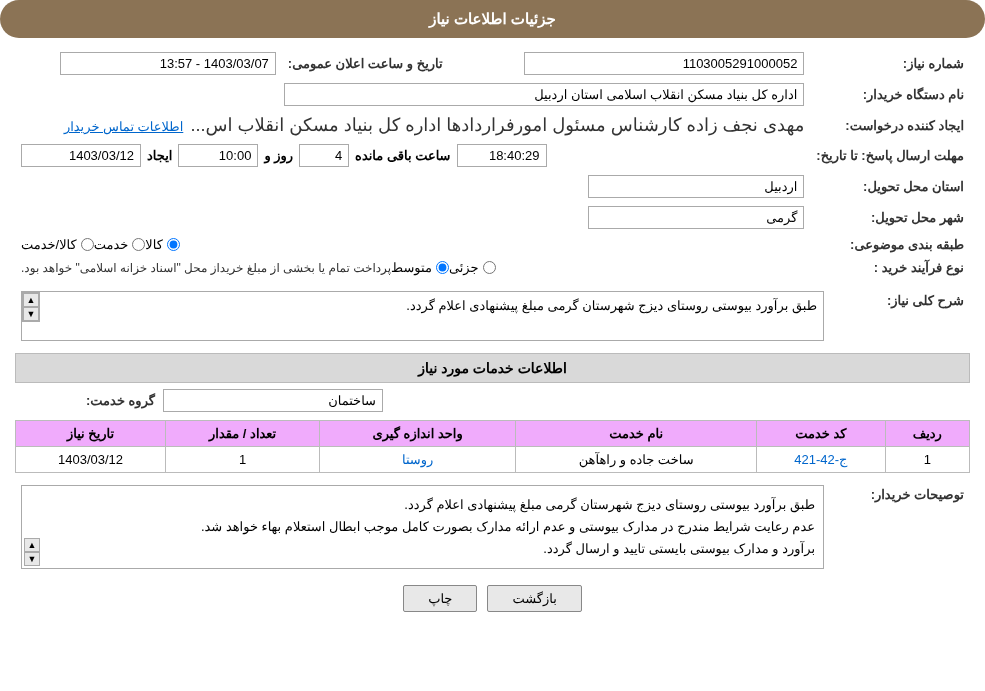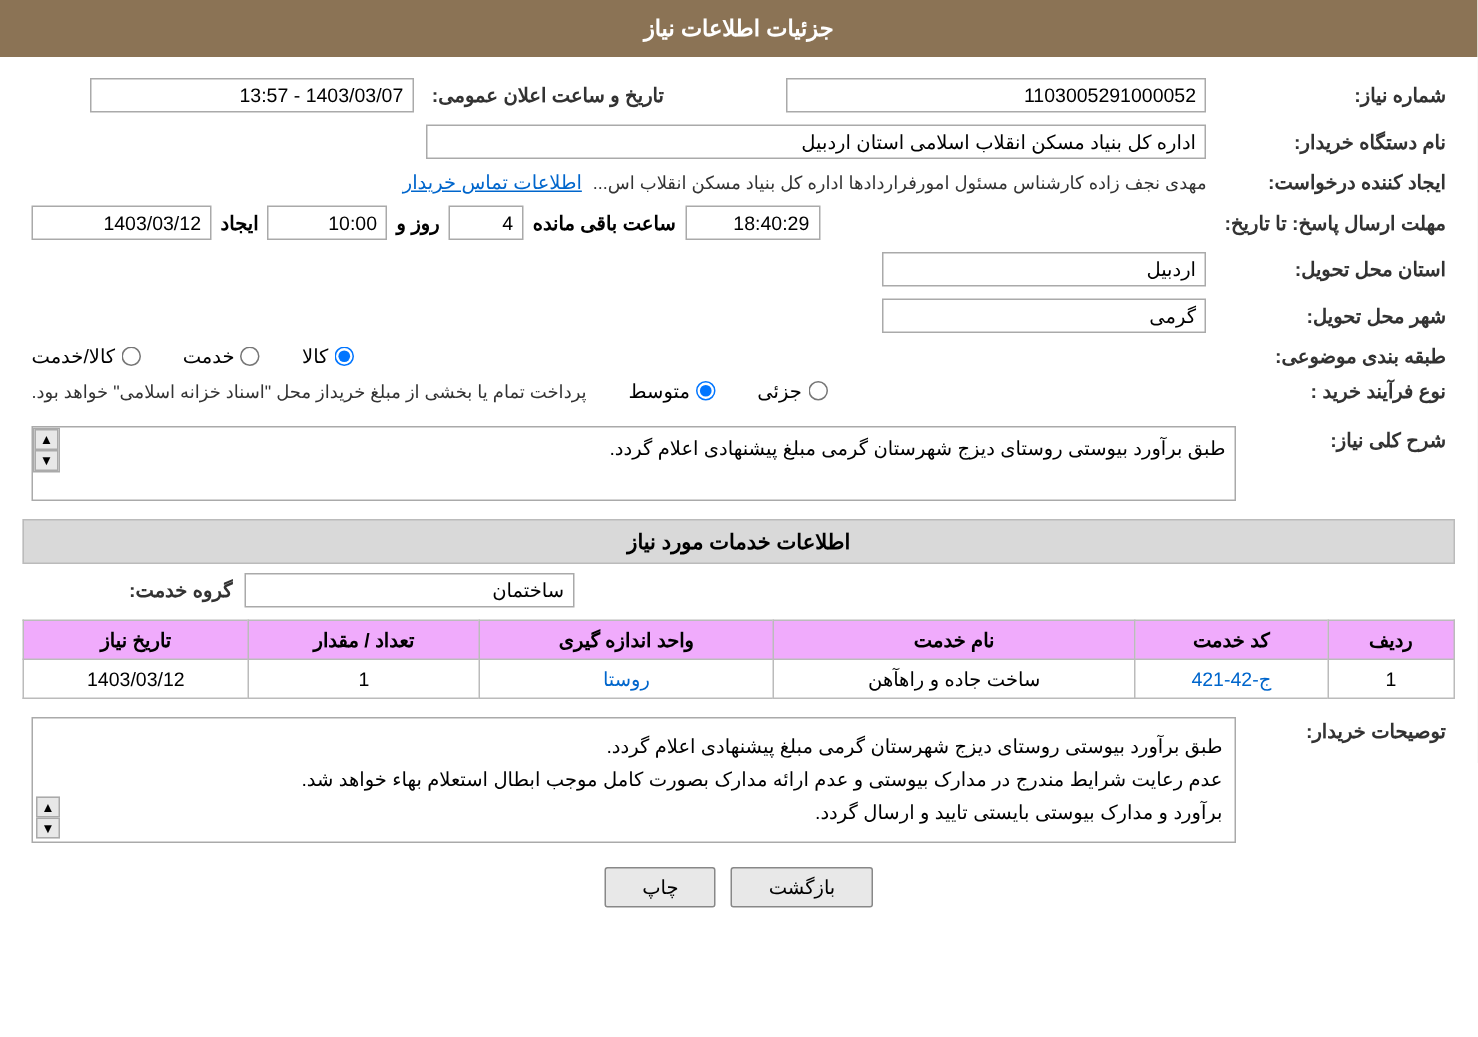--- a/index.html
+++ b/index.html
@@ -15,20 +15,21 @@
       background: #fff;
       margin: 0 auto;
     }
     .header-bar {
       background: #8B7355;
       color: #fff;
       text-align: center;
       padding: 10px 16px;
       font-size: 15px;
       font-weight: bold;
+      border-radius: 19px;
     }
     .main-content {
       padding: 10px 15px;
     }
     .info-table {
       width: 100%;
       border-collapse: collapse;
       margin-bottom: 8px;
     }
     .info-table td {
@@ -77,21 +78,21 @@
       background: #d9d9d9;
       border: 1px solid #bbb;
       padding: 6px 10px;
       font-weight: bold;
       text-align: center;
       margin: 8px 0 4px 0;
       font-size: 14px;
     }
     .radio-group {
       display: flex;
-      gap: 28px;
+      gap: 0;
       flex-direction: row-reverse;
       align-items: center;
     }
     .radio-label {
       display: flex;
       align-items: center;
       gap: 4px;
       flex-direction: row-reverse;
     }
     .note-text {
@@ -231,21 +232,21 @@
       <tr>
         <td class="label-cell">نام دستگاه خریدار:</td>
         <td class="value-cell" colspan="4">
           <span class="input-box" style="width:520px">اداره کل بنیاد مسکن انقلاب اسلامی استان اردبیل</span>
         </td>
       </tr>
 
       <tr>
         <td class="label-cell">ایجاد کننده درخواست:</td>
         <td class="value-cell" colspan="4">
-          <span style="color:#333;font-size:12px;">مهدی نجف زاده کارشناس مسئول امورفراردادها اداره کل بنیاد مسکن انقلاب اس...</span>
+          <span style="color:#333;font-size:18px;">مهدی نجف زاده کارشناس مسئول امورفراردادها اداره کل بنیاد مسکن انقلاب اس...</span>
           &nbsp;<span class="link-text">اطلاعات تماس خریدار</span>
         </td>
       </tr>
 
       <tr>
         <td class="label-cell">مهلت ارسال پاسخ: تا تاریخ:</td>
         <td class="value-cell" colspan="4">
           <div class="row-flex">
             <span class="input-box input-small">1403/03/12</span>
             <span class="inline-label">ایجاد</span>

